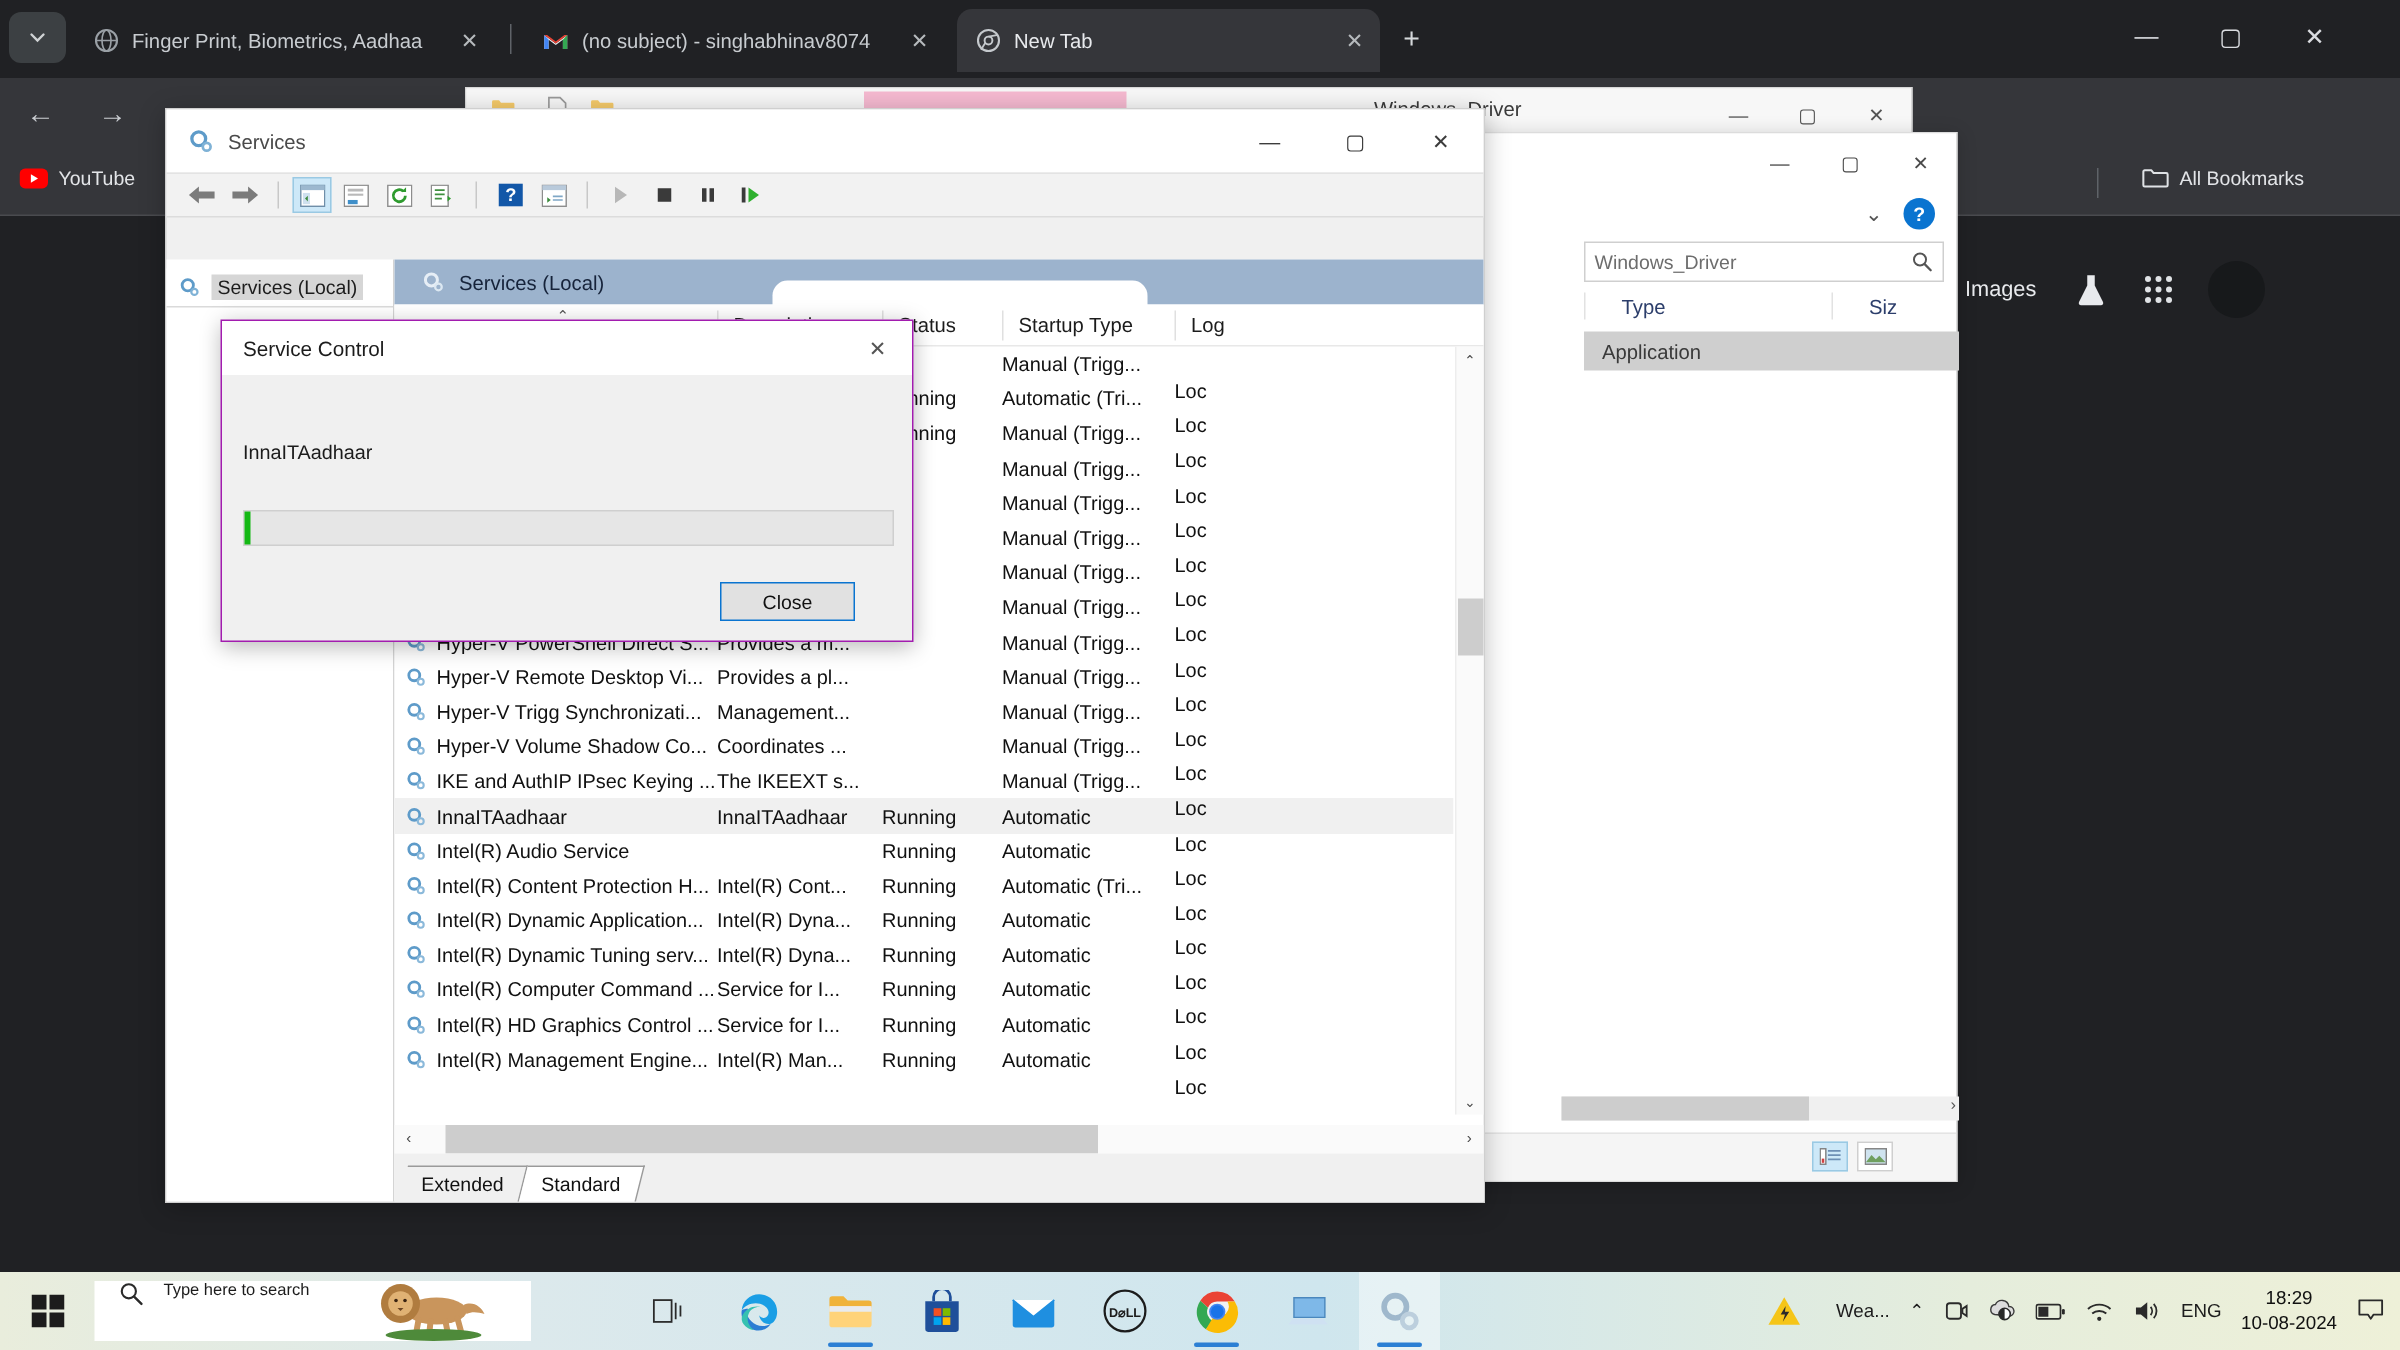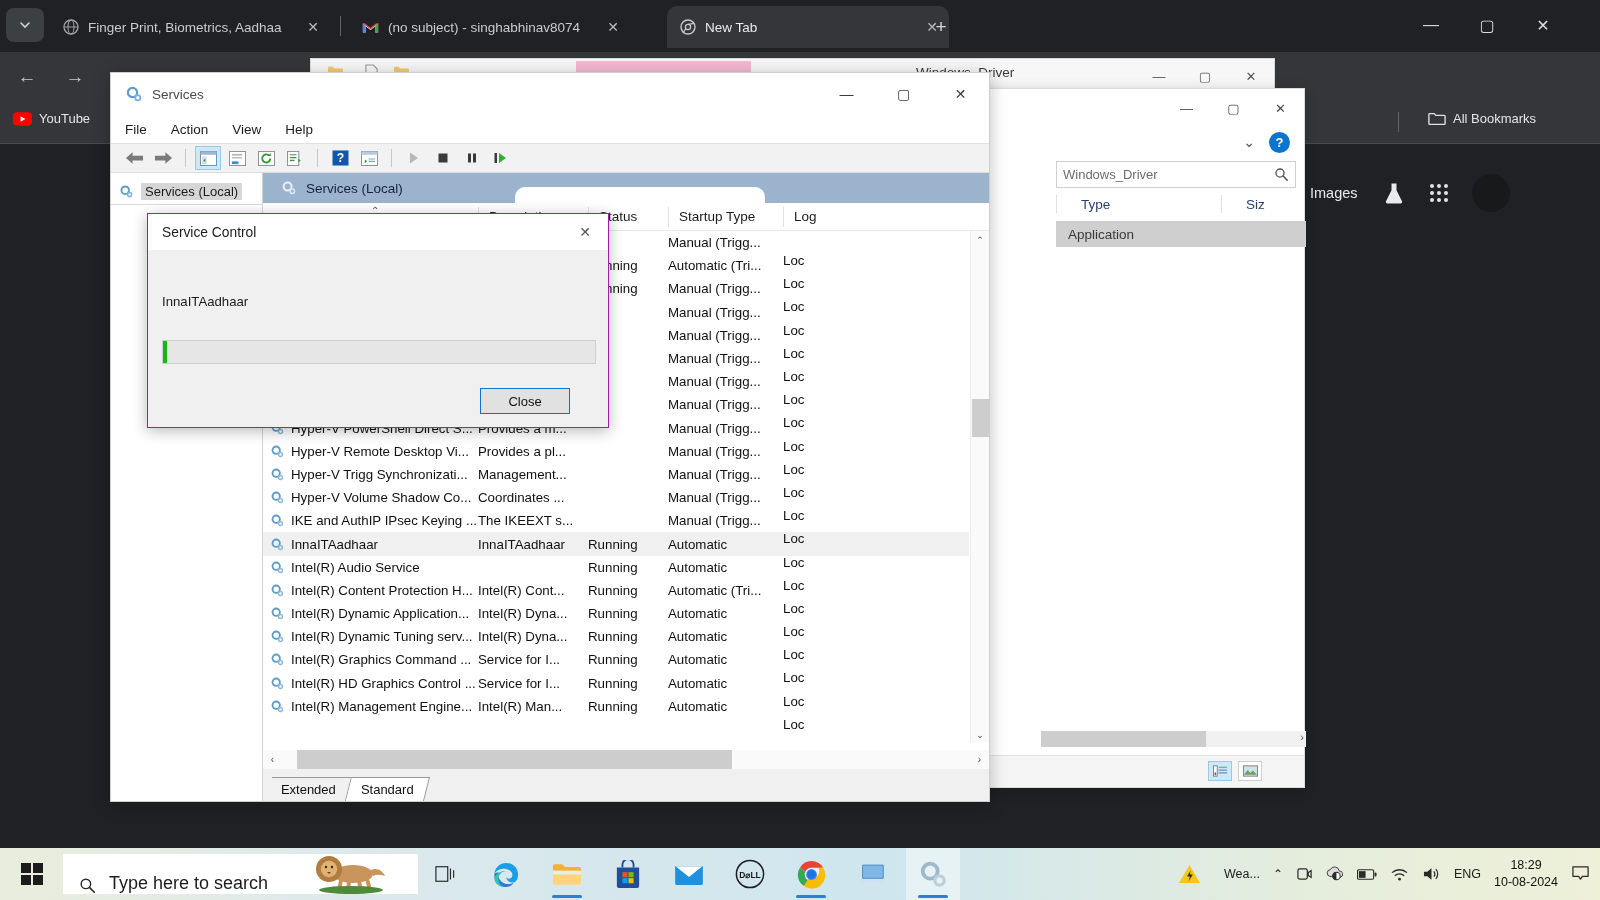--- a/index.html
+++ b/index.html
@@ -191,23 +191,23 @@
   .scd-progress .bar { width:5px; height:22px; background:#14b814; }
   .scd-close-btn { position:absolute; left:332px; top:174px; width:90px; height:26px;
                    background:#e1e1e1; border:1px solid #0a74d0; font-size:13px; color:#111;
                    display:flex; align-items:center; justify-content:center; }
 
   
   #taskbar { position:absolute; left:0; bottom:0; width:1600px; height:52px;
              background:linear-gradient(to right,#e9eddc 0%,#dce9ec 22%,#cfe6ee 55%,#e5eddc 82%,#eef0d8 100%); }
   .start-btn { position:absolute; left:10px; top:4px; width:44px; height:44px;
                display:flex; align-items:center; justify-content:center; }
-  .tb-search { position:absolute; left:63px; top:6px; width:355px; height:40px; background:#fff;
-               display:flex; align-items:flex-end; padding-left:16px; gap:13px;
-               font-size:18px; color:#1c1c1c; overflow:hidden; }
+  .tb-search { position:absolute; left:63px; top:6px; width:291px; height:40px; background:#fff;
+               display:flex; align-items:flex-start; padding-left:16px; gap:13px;
+               font-size:11px; color:#1c1c1c; overflow:hidden; }
   .tb-app { position:absolute; top:0; width:54px; height:52px; display:flex;
             align-items:center; justify-content:center; }
   .tb-app .underline { position:absolute; bottom:2px; left:12px; width:30px; height:3px;
                        background:#2b7fd4; border-radius:2px; }
   .tb-app.active-bg { background:rgba(255,255,255,.45); }
   .tray { position:absolute; right:0; top:0; height:52px; display:flex; align-items:center; gap:13px;
           padding-right:10px; font-size:12.5px; color:#1c1c1c; }
   .clock { text-align:center; line-height:1.35; font-size:12.5px; color:#111; }
   svg { display:block; }
 </style>
@@ -242,21 +242,21 @@
           <path d="M1 2.5v11h3.4V6.3L10 10.5l5.6-4.2v7.2H19v-11L10 9.3z" fill="#e8eaed"></path>
           <path d="M1 2.5v11h3.4V6.3z" fill="#4285f4"></path>
             <path d="M15.6 6.3v7.2H19v-11z" fill="#34a853"></path>
           <path d="M1 2.5L10 9.3l9-6.8h-2.2L10 7.6 3.2 2.5z" fill="#ea4335"></path>
         </svg>
       </span>
       <span class="tab-title">(no subject) - singhabhinav8074</span>
       <span class="tab-close">✕</span>
     </div>
 
-    <div class="chrome-tab active" style="left:638px; width:282px;margin-left:29px;">
+    <div class="chrome-tab active" style="left:638px; width:282px;">
       <span class="tab-favicon">
         <svg width="16" height="16" viewBox="0 0 16 16">
             <circle cx="8" cy="8" r="7" fill="none" stroke="#c5c9cd" stroke-width="1.4"></circle>
             <circle cx="8" cy="8" r="2.6" fill="none" stroke="#c5c9cd" stroke-width="1.3"></circle>
             <path d="M8 5.4 L14.3 4.3" stroke="#c5c9cd" stroke-width="1.2"></path>
             <path d="M6 9.3 L3 14.1" stroke="#c5c9cd" stroke-width="1.2"></path>
           </svg>
       </span>
       <span class="tab-title">New Tab</span>
       <span class="tab-close">✕</span>
@@ -438,26 +438,20 @@
       </svg>
     </span>
     <span class="svc-title-text">Services</span>
     <span class="svc-ctrls">
       <div>—</div>
       <div>▢</div>
       <div>✕</div>
     </span>
   </div>
 
-  <div class="svc-menubar">
-    <span>File</span>
-    <span>Action</span>
-    <span>View</span>
-    <span>Help</span>
-  </div>
 
   <div class="svc-toolbar">
     <div class="tbtn">
       <svg width="19" height="14" viewBox="0 0 20 14">
           <path d="M8 1L1 7l7 6v-3.5h11v-5H8z" fill="#7b7b7b"></path>
         </svg>
       </div>
     <div class="tbtn">
       <svg width="19" height="14" viewBox="0 0 20 14">
           <path d="M12 1l7 6-7 6V9.5H1v-5h11z" fill="#7b7b7b"></path>
@@ -800,21 +794,21 @@
               <span class="clog">Loc</span>
             </div>
             <div class="svc-row">
               <span class="cname">
                 <span>
                   <svg width="15" height="15" viewBox="0 0 16 16">
                     <circle cx="6.6" cy="6.6" r="3.9" fill="none" stroke="#5e9bc9" stroke-width="2"></circle>
                     <circle cx="11.2" cy="11.2" r="2.1" fill="none" stroke="#8bb9da" stroke-width="1.5"></circle>
                   </svg>
                 </span>
-                <span>Intel(R) Graphics Command ...</span>
+                <span>Intel(R) Computer Command ...</span>
               </span>
               <span class="cdesc">Service for I...</span>
               <span class="cstat">Running</span>
               <span class="cstart">Automatic</span>
               <span class="clog">Loc</span>
             </div>
             <div class="svc-row">
               <span class="cname">
                 <span>
                   <svg width="15" height="15" viewBox="0 0 16 16">

